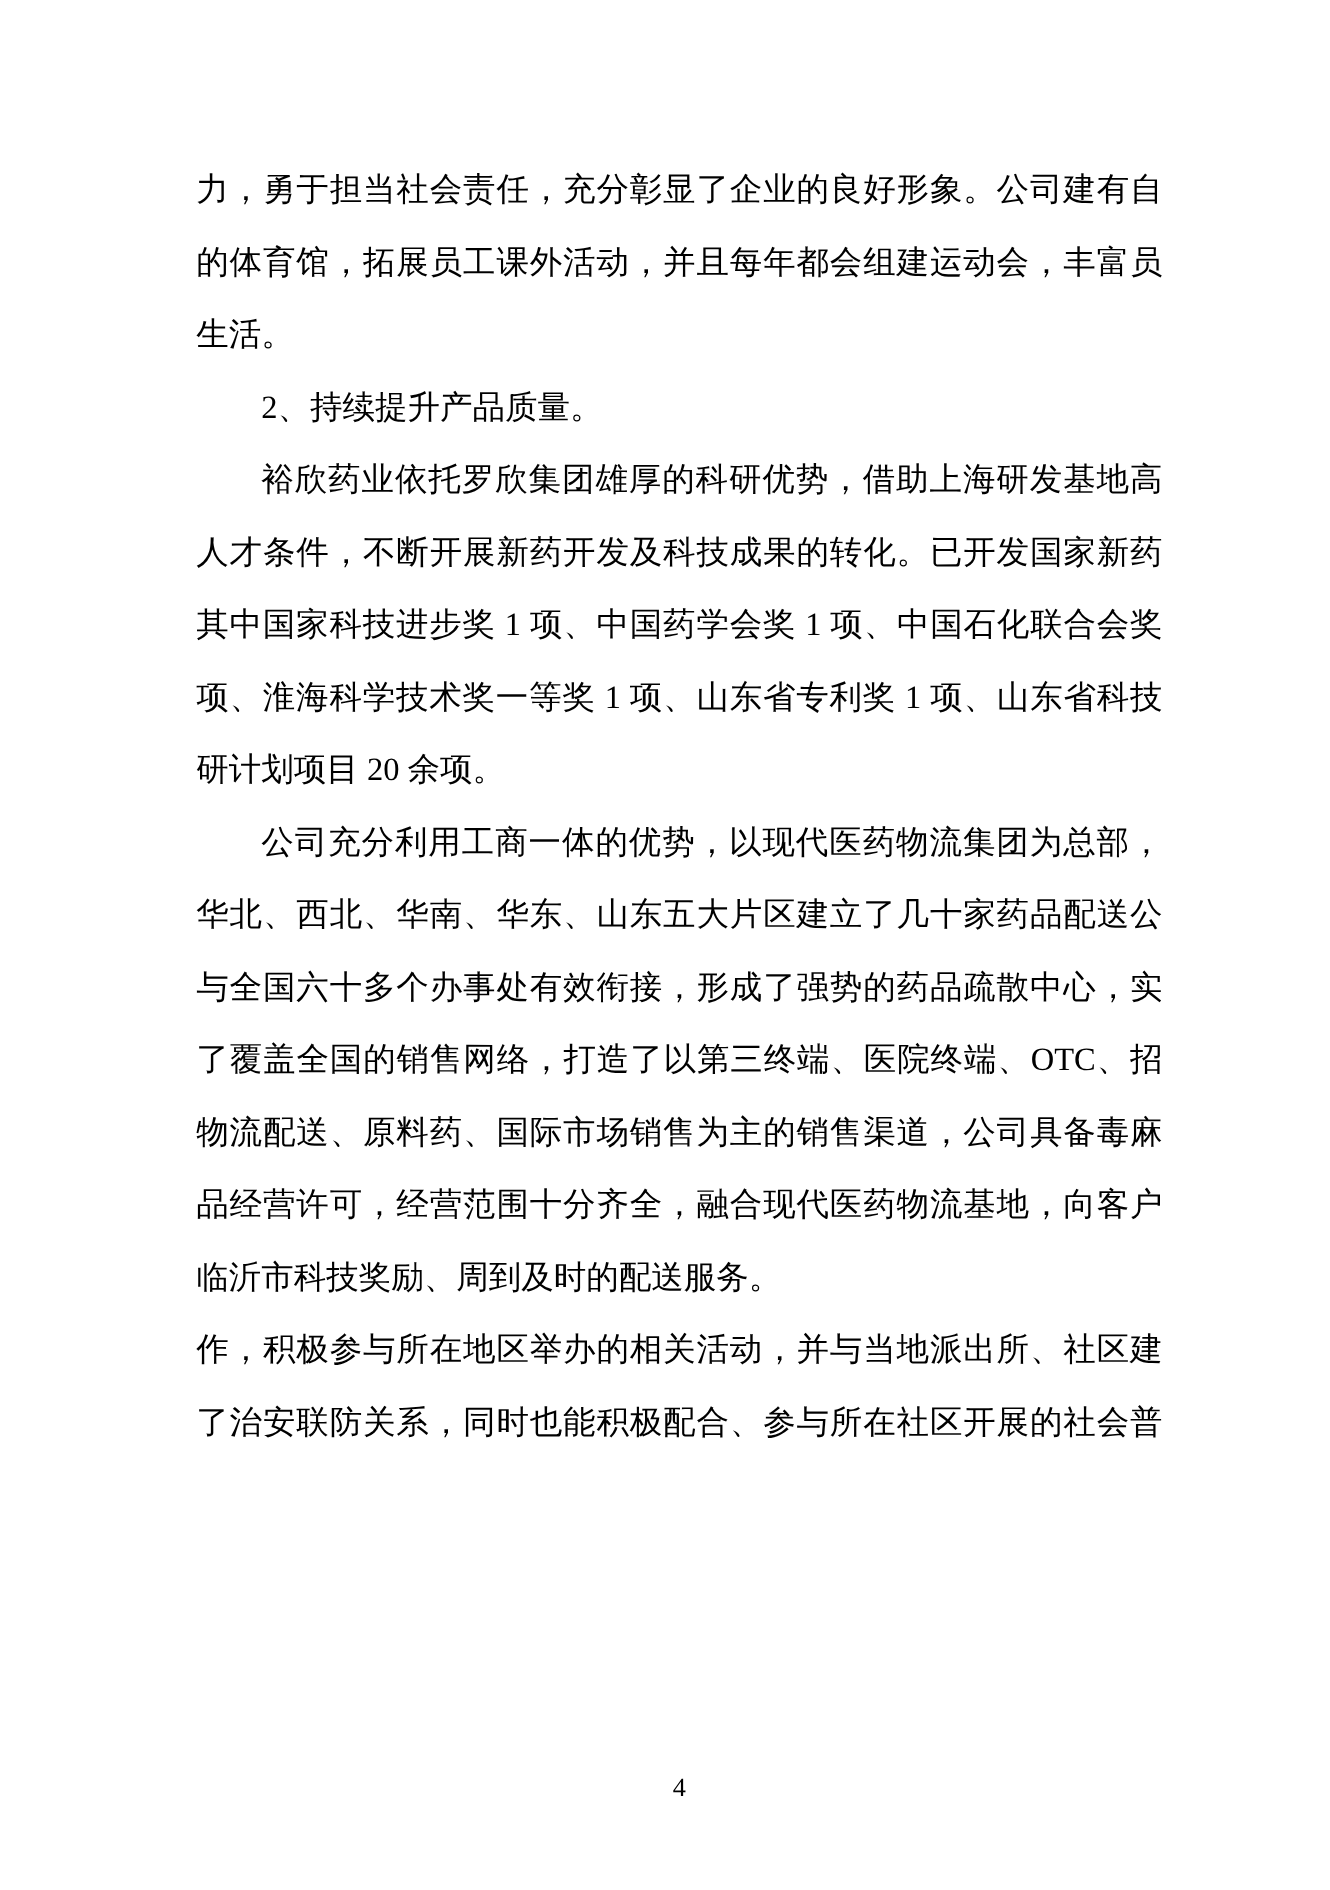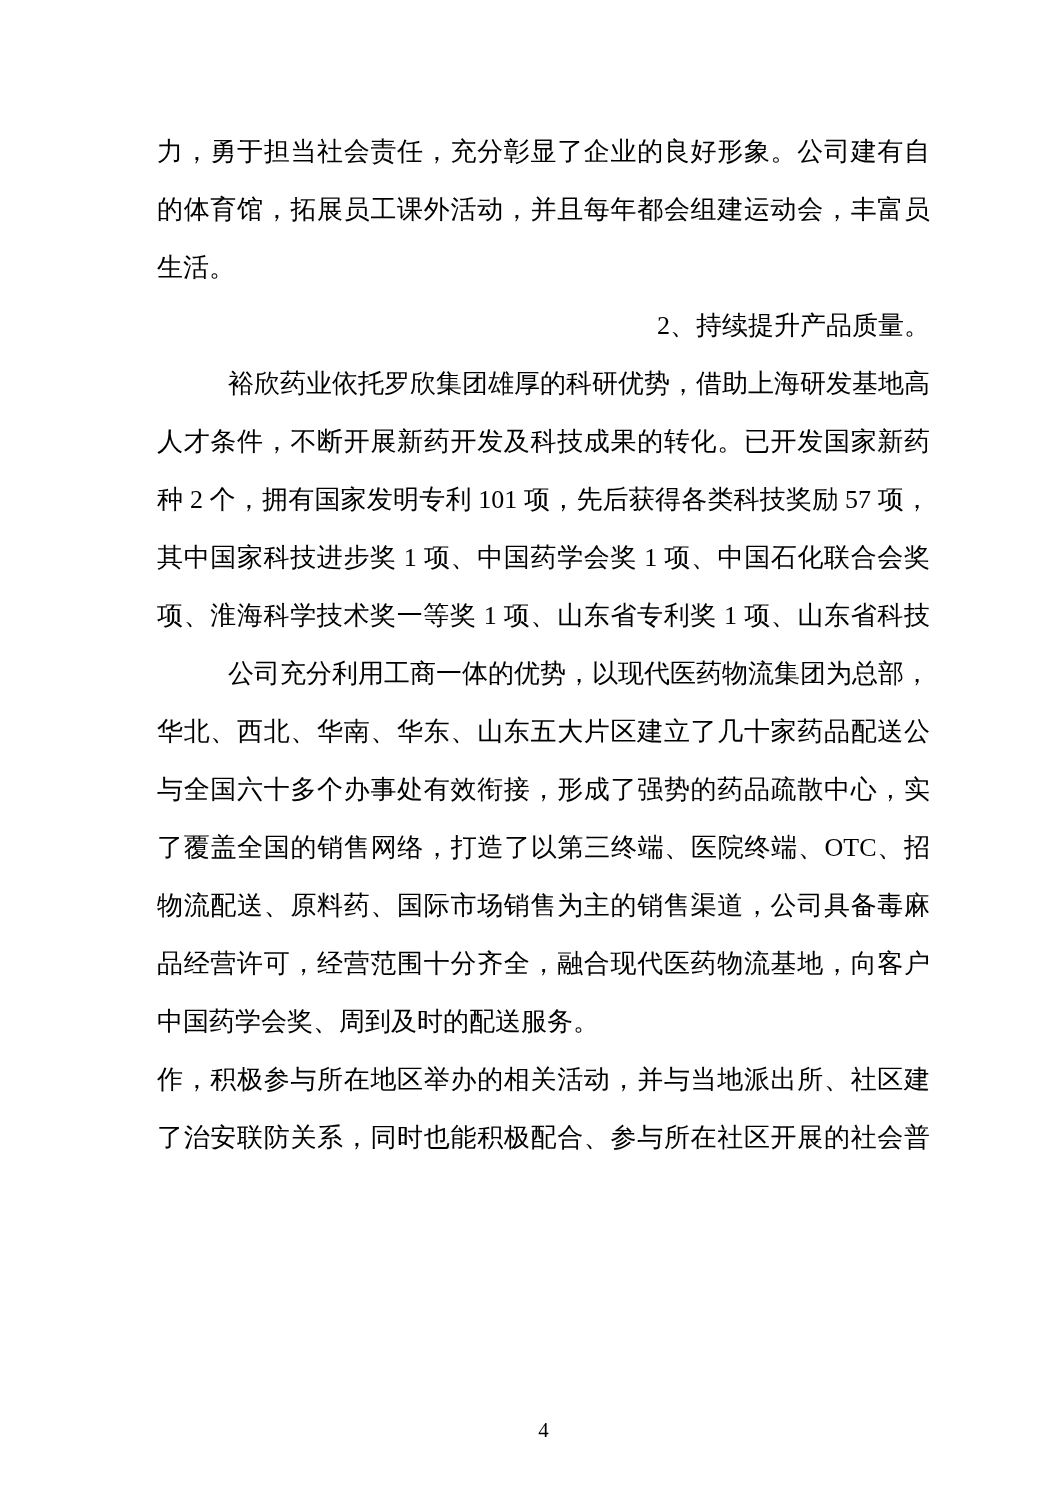--- a/index.html
+++ b/index.html
@@ -33,21 +33,20 @@
   }
   .line.justify {
     white-space: normal;
     text-align: justify;
     text-align-last: justify;
     height: 58px;
     overflow: hidden;
   }
   .line.indent {
     text-indent: 2em;
-    text-align: right;
   }
   .page-number {
     position: absolute;
     top: 1415px;
     left: 157px;
     width: 773px;
     text-align: center;
     font-size: 21px;
     line-height: 30px;
     color: #000000;
@@ -57,27 +56,27 @@
 <body>
 
 <div class="page">
   <div class="text-body">
     <p class="line justify">力，勇于担当社会责任，充分彰显了企业的良好形象。公司建有自己</p>
     <p class="line justify">的体育馆，拓展员工课外活动，并且每年都会组建运动会，丰富员工</p>
     <p class="line">生活。</p>
     <p class="line indent">2、持续提升产品质量。</p>
     <p class="line indent justify">裕欣药业依托罗欣集团雄厚的科研优势，借助上海研发基地高端</p>
     <p class="line justify">人才条件，不断开展新药开发及科技成果的转化。已开发国家新药品</p>
-    <p class="line justify">种 2 个，拥有国家发明专利 101 项，先后获得各类科技奖励 57 项，</p>
     <p class="line justify">其中国家科技进步奖 1 项、中国药学会奖 1 项、中国石化联合会奖 1</p>
     <p class="line justify">项、淮海科学技术奖一等奖 1 项、山东省专利奖 1 项、山东省科技奖</p>
+    <p class="line">研计划项目 20 余项。</p>
     <p class="line indent justify">公司充分利用工商一体的优势，以现代医药物流集团为总部，在</p>
     <p class="line justify">华北、西北、华南、华东、山东五大片区建立了几十家药品配送公司，</p>
     <p class="line justify">与全国六十多个办事处有效衔接，形成了强势的药品疏散中心，实现</p>
     <p class="line justify">了覆盖全国的销售网络，打造了以第三终端、医院终端、OTC、招商、</p>
     <p class="line justify">物流配送、原料药、国际市场销售为主的销售渠道，公司具备毒麻药</p>
     <p class="line justify">品经营许可，经营范围十分齐全，融合现代医药物流基地，向客户提</p>
-    <p class="line">中国药学会奖、周到及时的配送服务。</p>
+    <p class="line">临沂市科技奖励、周到及时的配送服务。</p>
     <p class="line justify">作，积极参与所在地区举办的相关活动，并与当地派出所、社区建立</p>
     <p class="line justify">了治安联防关系，同时也能积极配合、参与所在社区开展的社会普查</p>
   </div>
   <div class="page-number">4</div>
 </div>
 
 </body></html>

